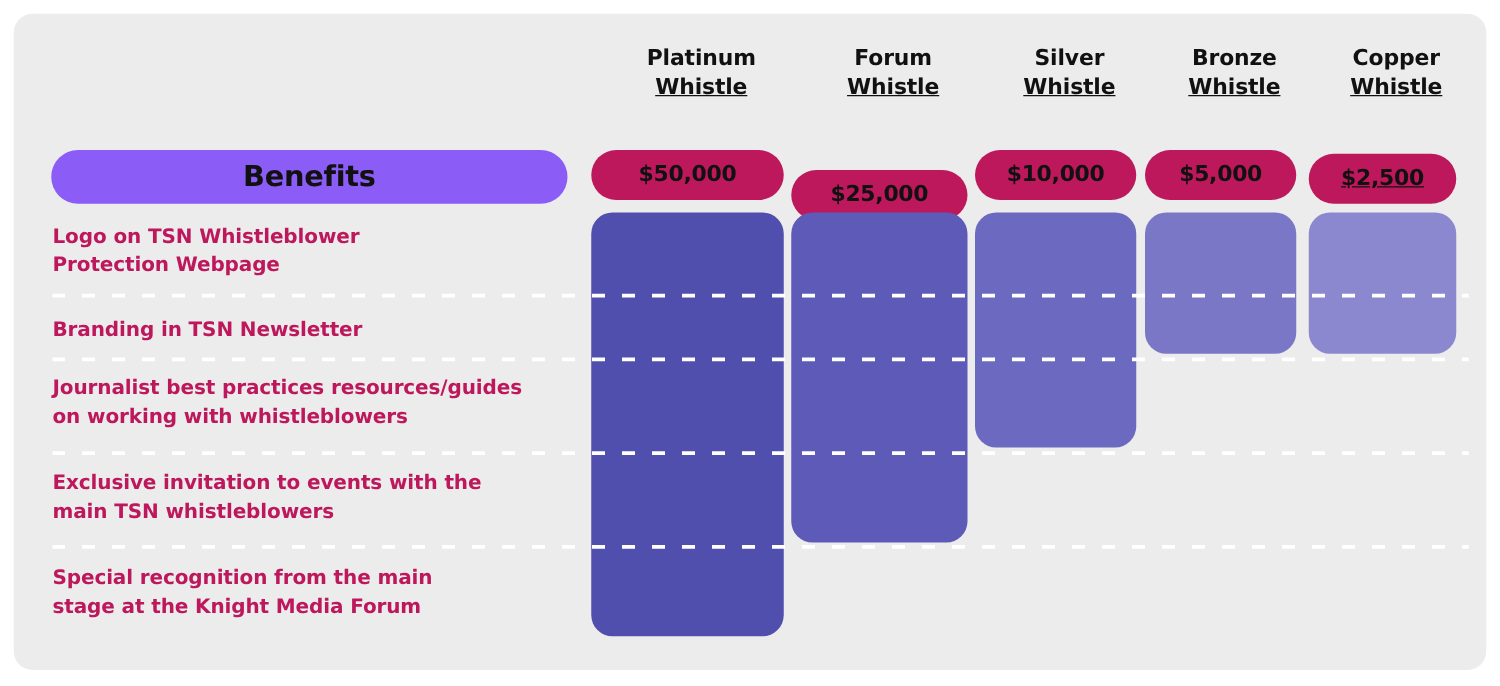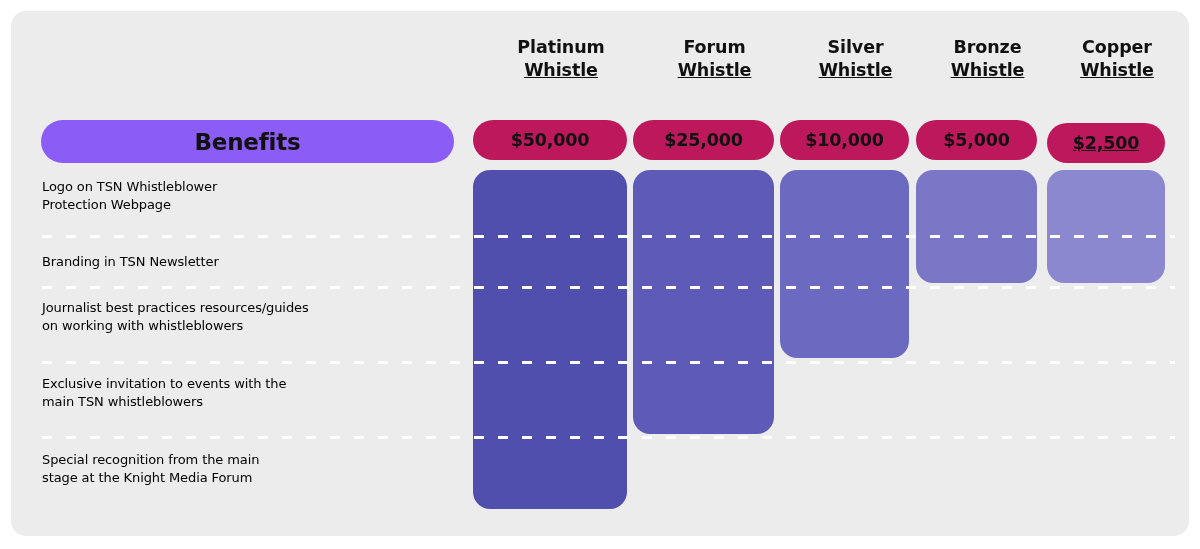--- a/index.html
+++ b/index.html
@@ -86,24 +86,24 @@
   .bar {
     position: absolute;
     border-radius: 17px;
   }
 
   
   .benefit-label {
     position: absolute;
     left: 31px;
     width: 420px;
-    font-size: 13px;
-    font-weight: 400;
+    font-size: 16px;
+    font-weight: 700;
     line-height: 1.42;
-    color: #000000;
+    color: #be185d;
     letter-spacing: -0.1px;
   }
   .benefit-label .line2 {
     display: block;
   }
 
   .dash-line {
     position: absolute;
     left: 31px;
     right: 14px;
@@ -145,21 +145,21 @@
     </div>
   </div>
 
   <div class="benefits-pill">
     <span>Benefits</span>
   </div>
 
   <div class="price-pill" style="left:462px; top:109px; width:154px;">
     <span>$50,000</span>
   </div>
-  <div class="price-pill" style="left:622px; top:109px; width:141px;align-items:center;">
+  <div class="price-pill" style="left:622px; top:125px; width:141px;align-items:center;">
     <span>$25,000</span>
   </div>
   <div class="price-pill" style="left:769px; top:109px; width:129px;">
     <span>$10,000</span>
   </div>
   <div class="price-pill" style="left:905px; top:109px; width:121px;">
     <span>$5,000</span>
   </div>
   <div class="price-pill" style="left:1036px; top:112px; width:118px;text-decoration:underline;">
     <span>$2,500</span>

